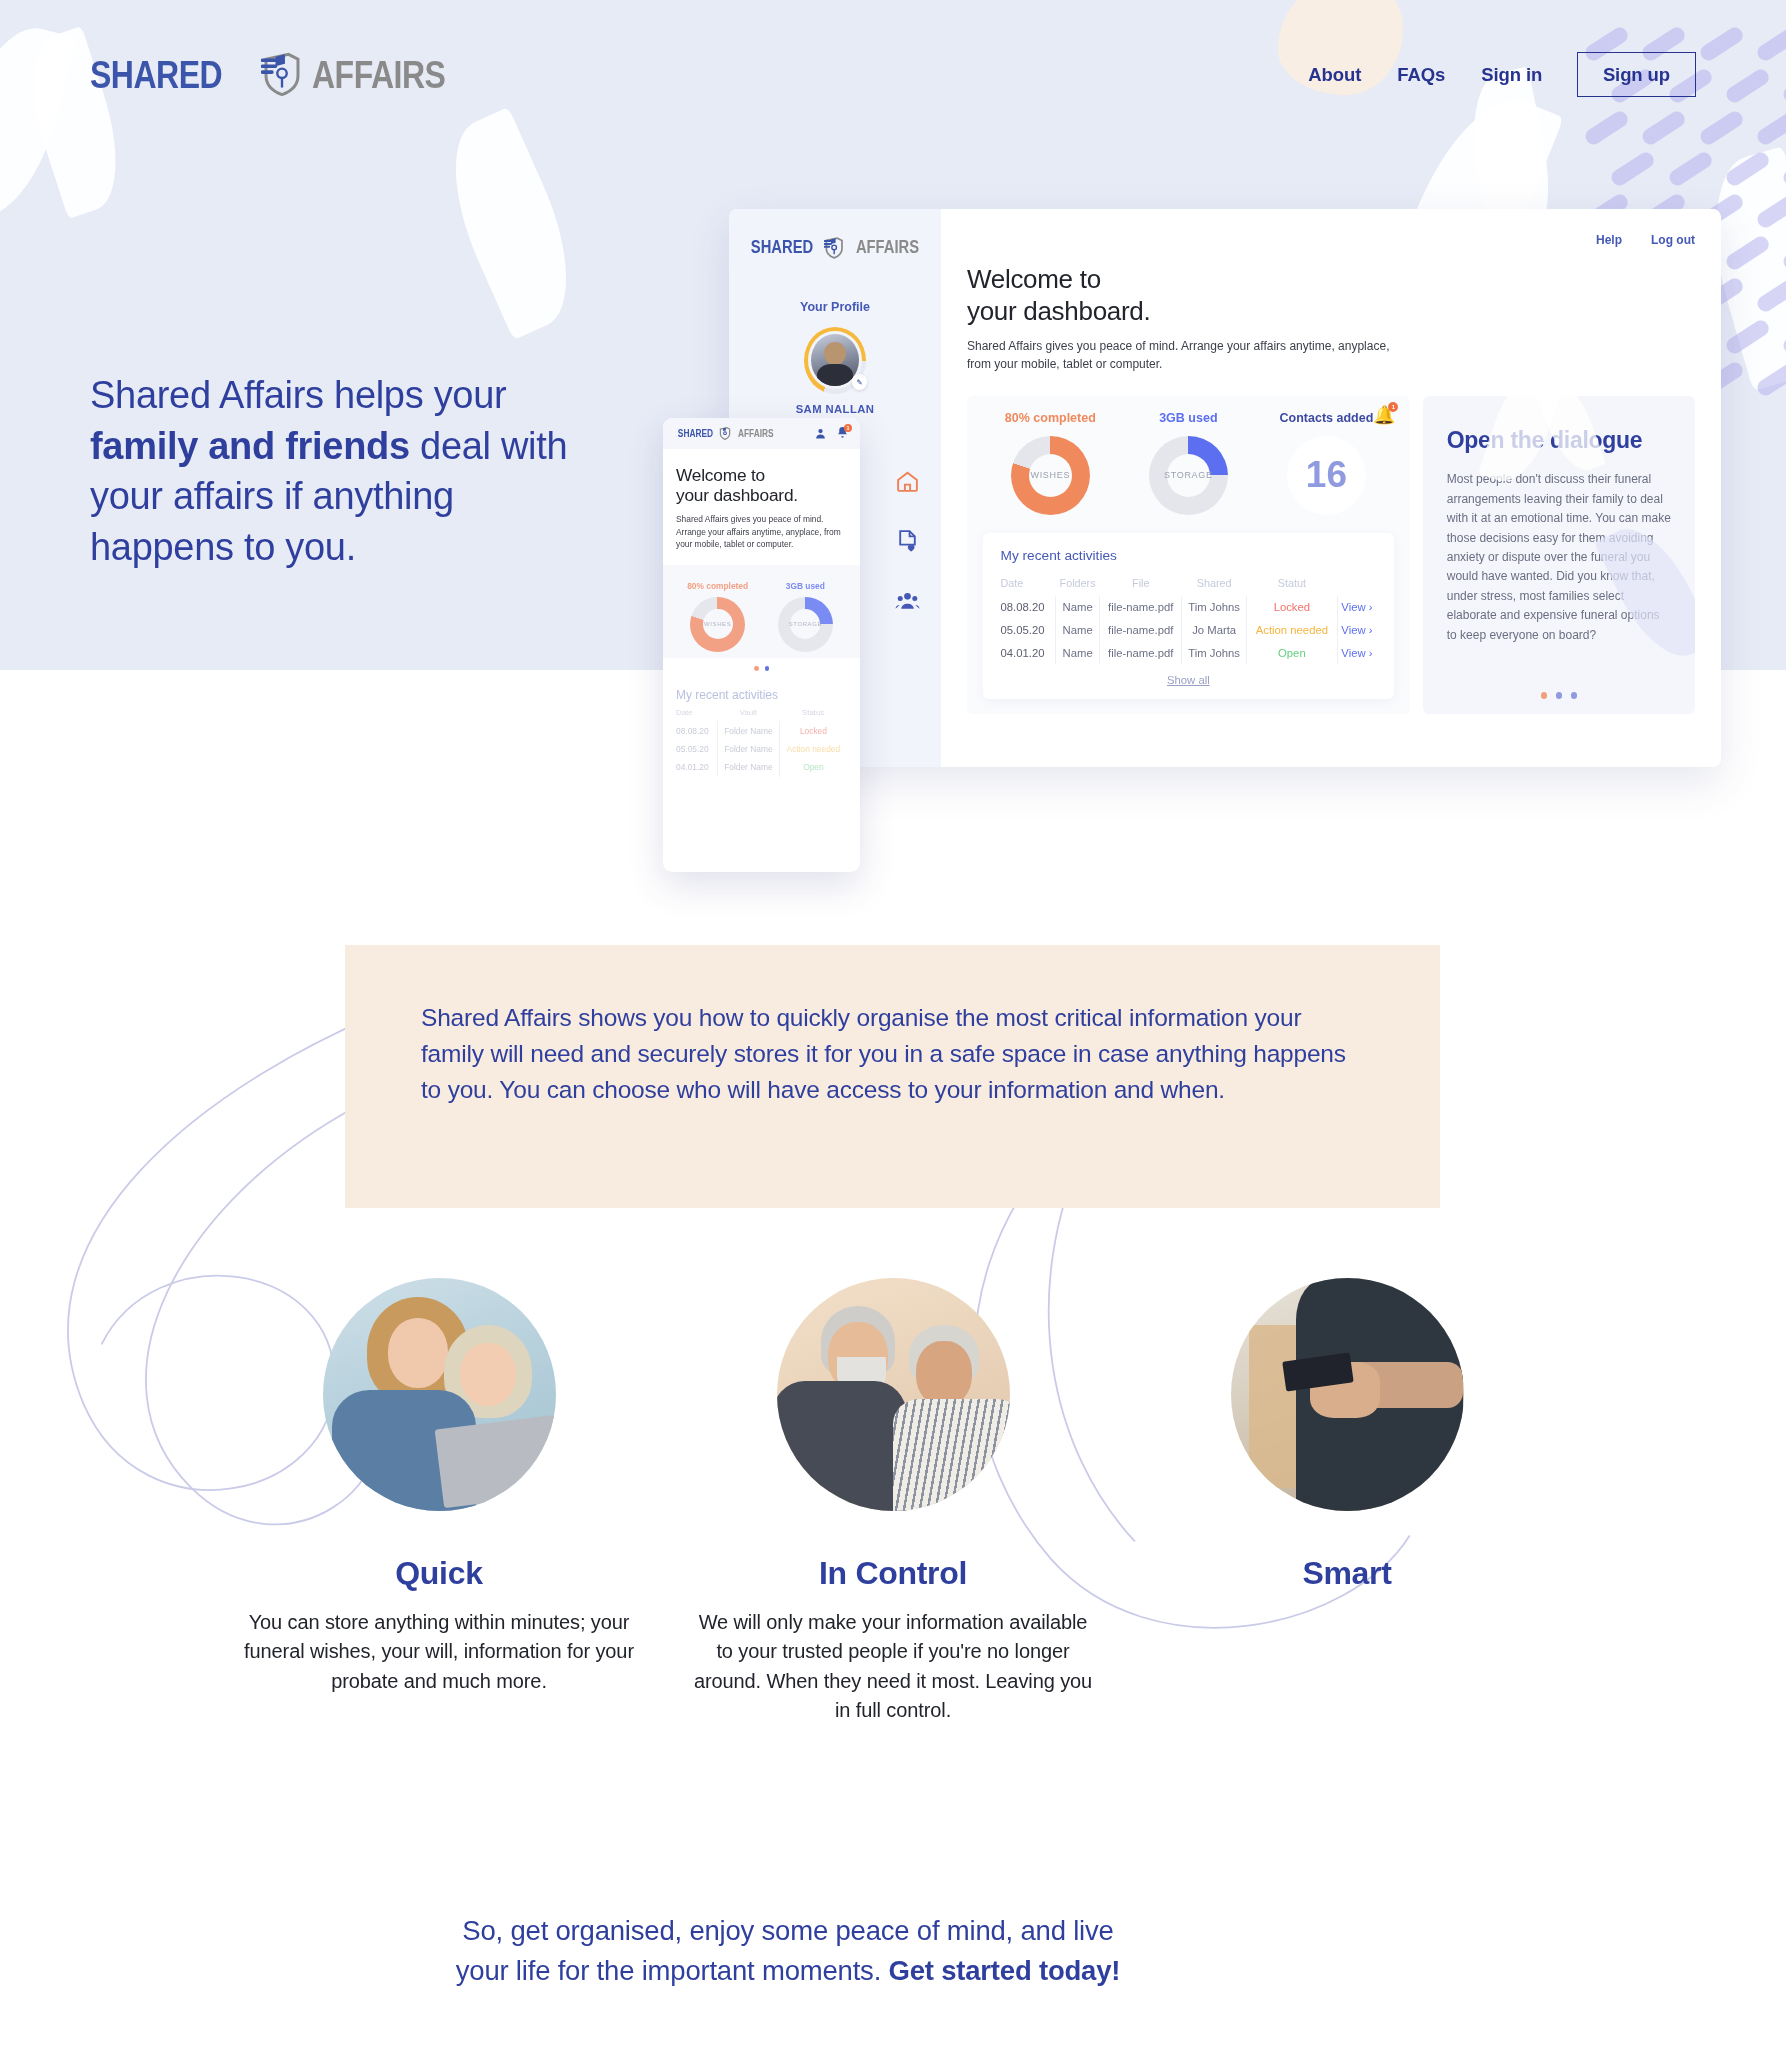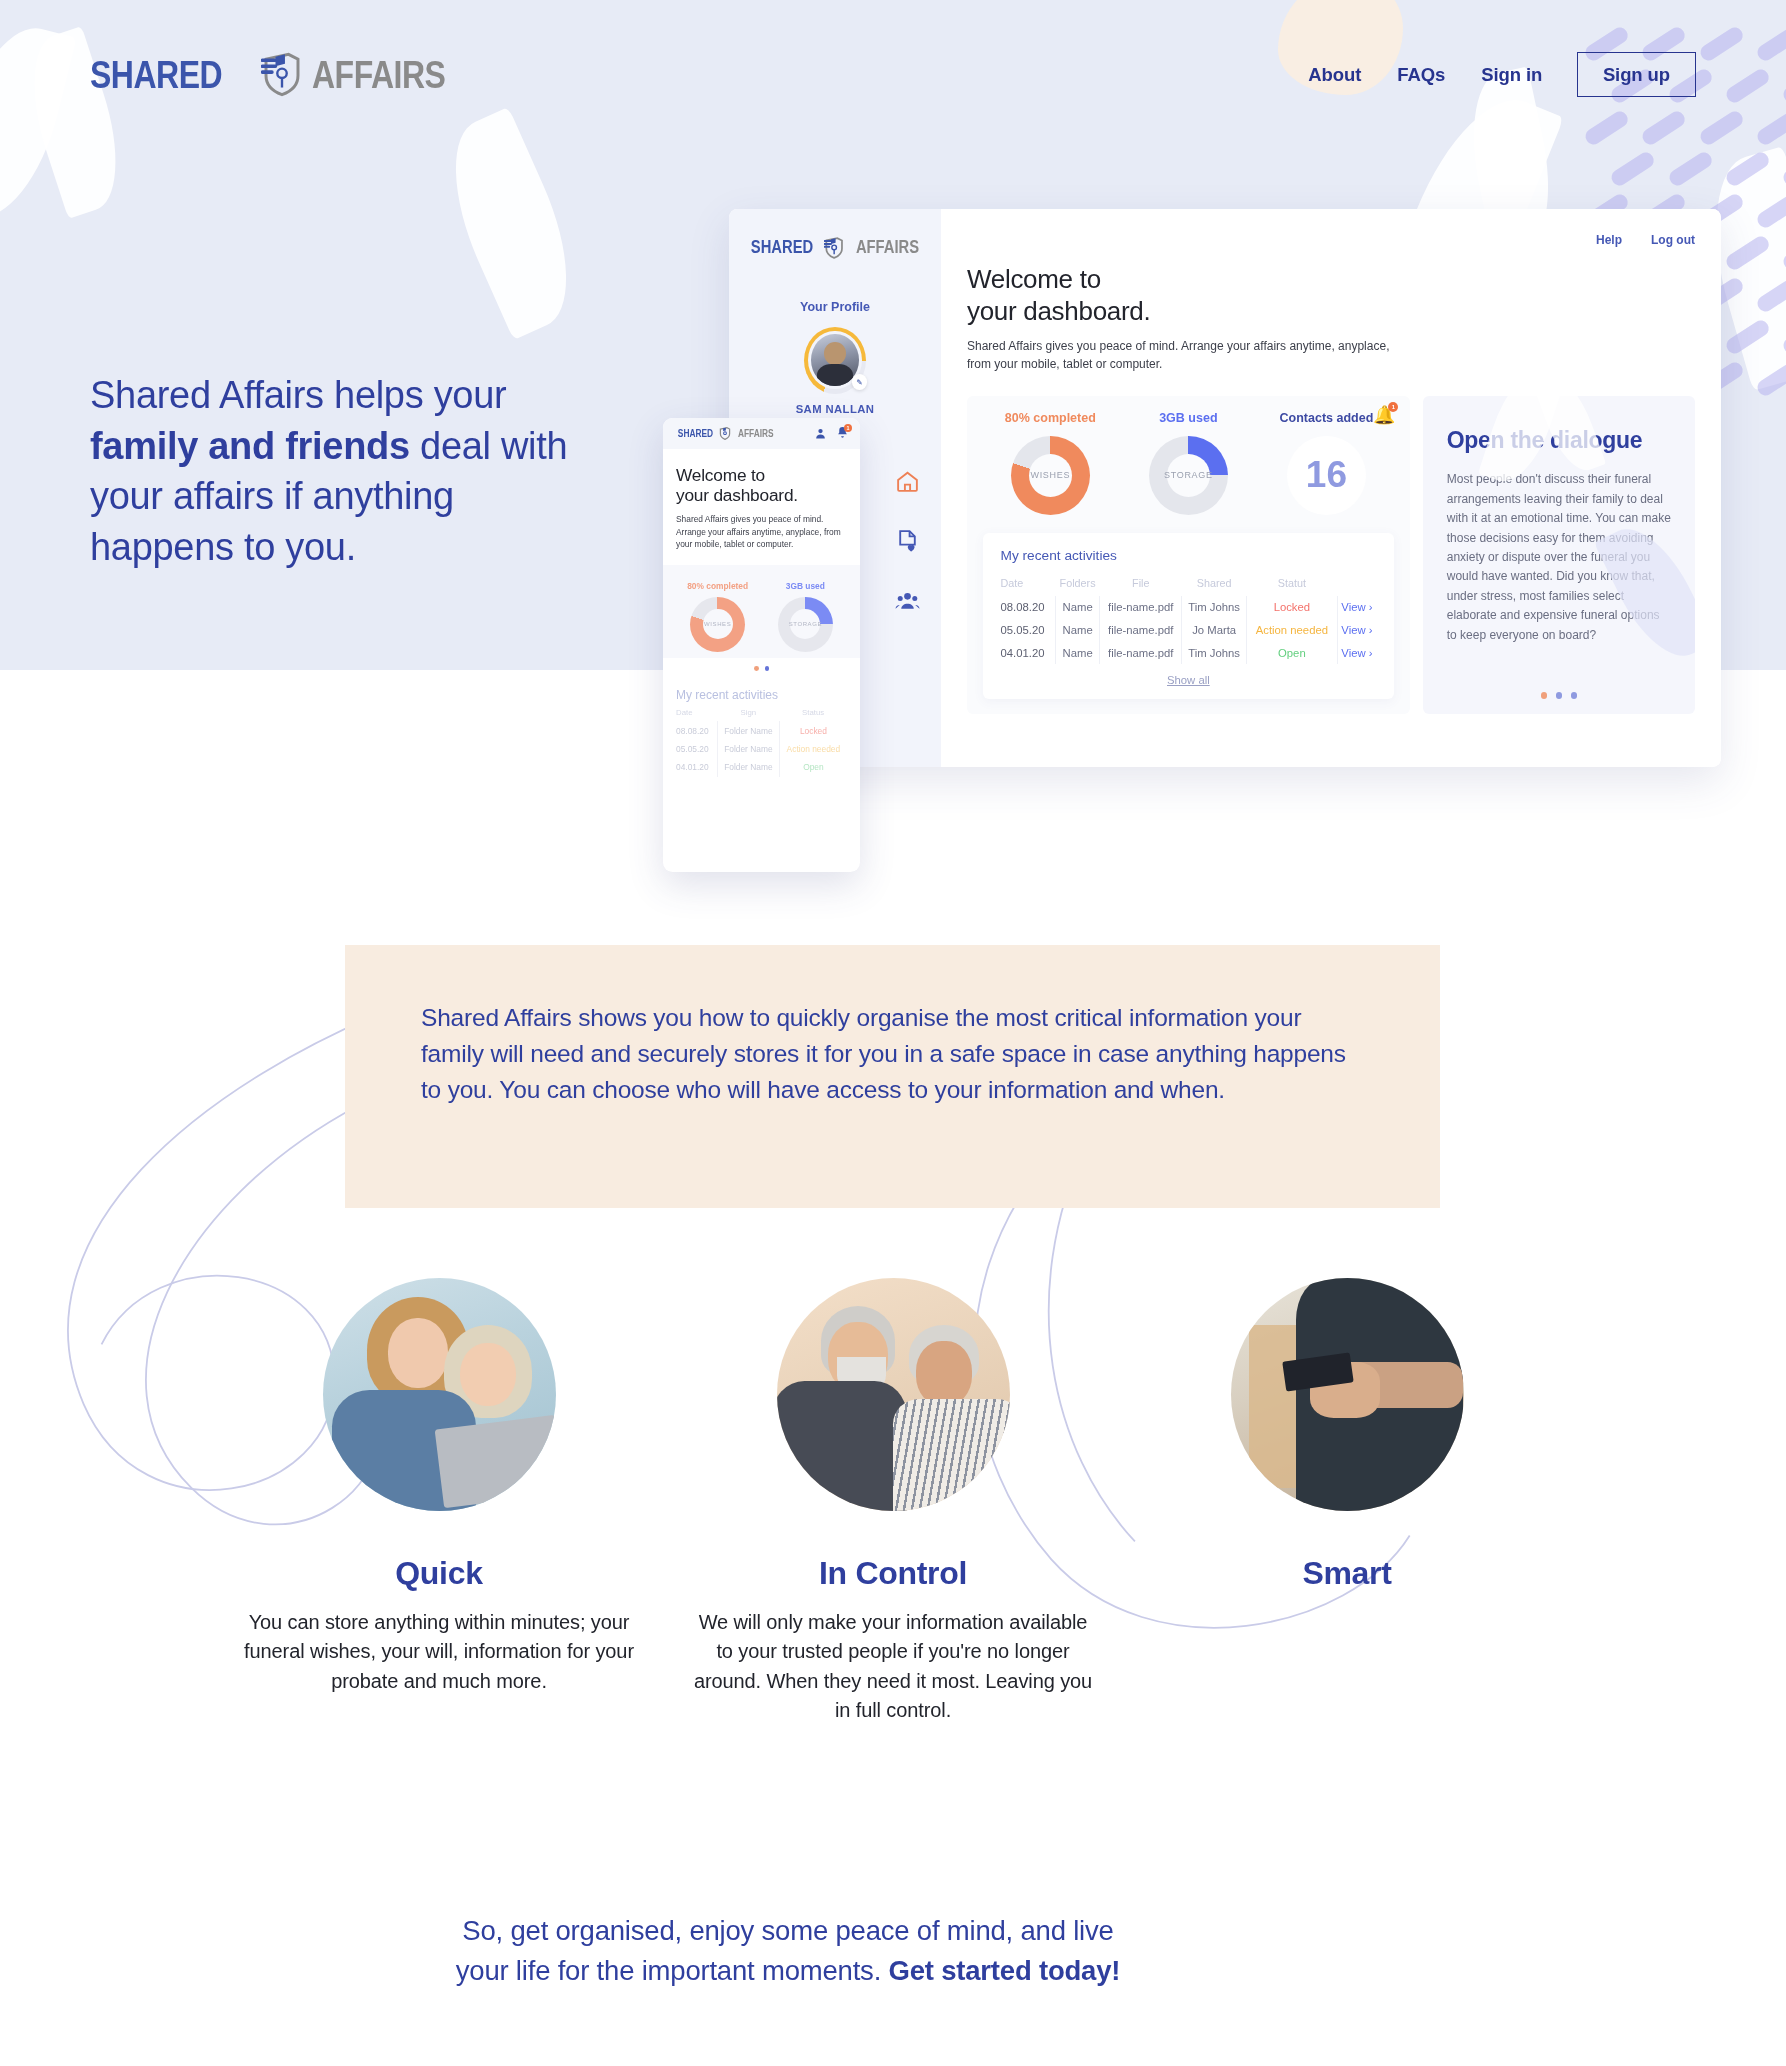--- a/index.html
+++ b/index.html
@@ -502,21 +502,21 @@
     <div class="mm-dots" id="mmDots">
         <i style="background: rgb(240, 160, 124);"></i>
         <i style="background: rgb(101, 116, 216);"></i>
       </div>
     <div class="mm-act">
       <div class="mm-act-t">My recent activities</div>
       <table class="mmt">
         <thead>
             <tr>
           <th>Date</th>
-          <th>Sign</th>
+          <th>Vault</th>
           <th>Status</th>
         </tr>
           </thead>
         <tbody id="mmBody">
             <tr>
               <td>08.08.20</td>
               <td>Folder Name</td>
               <td class="l">Locked</td>
             </tr>
             <tr>

